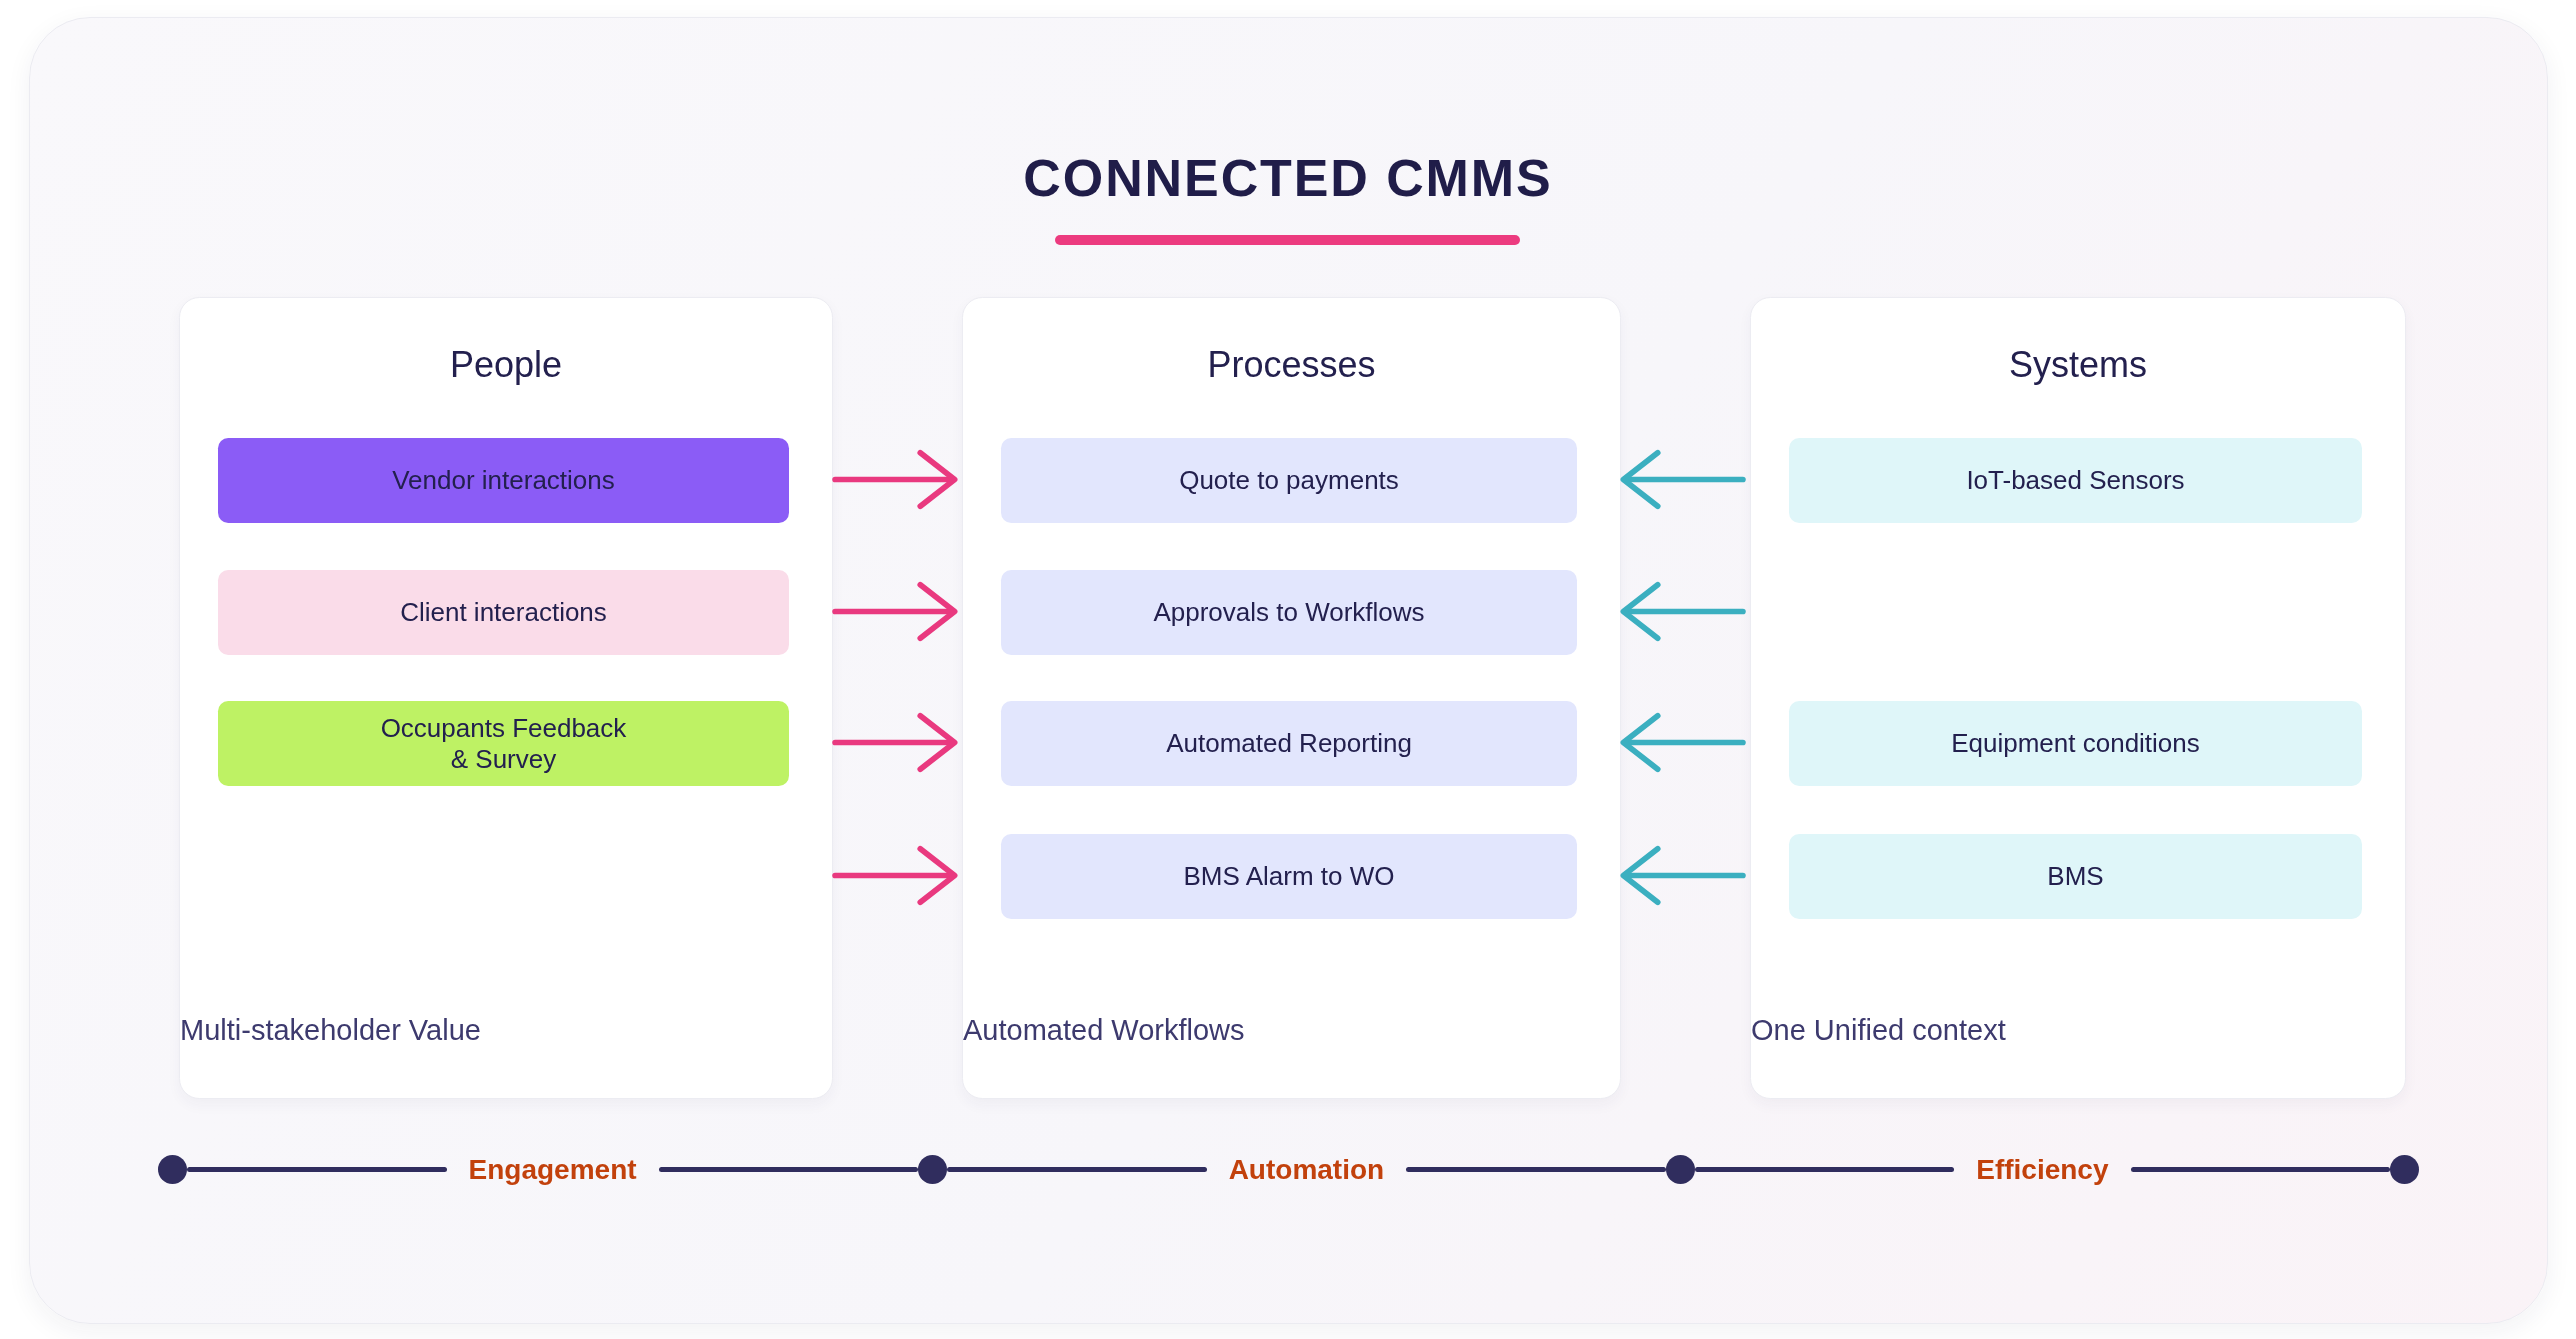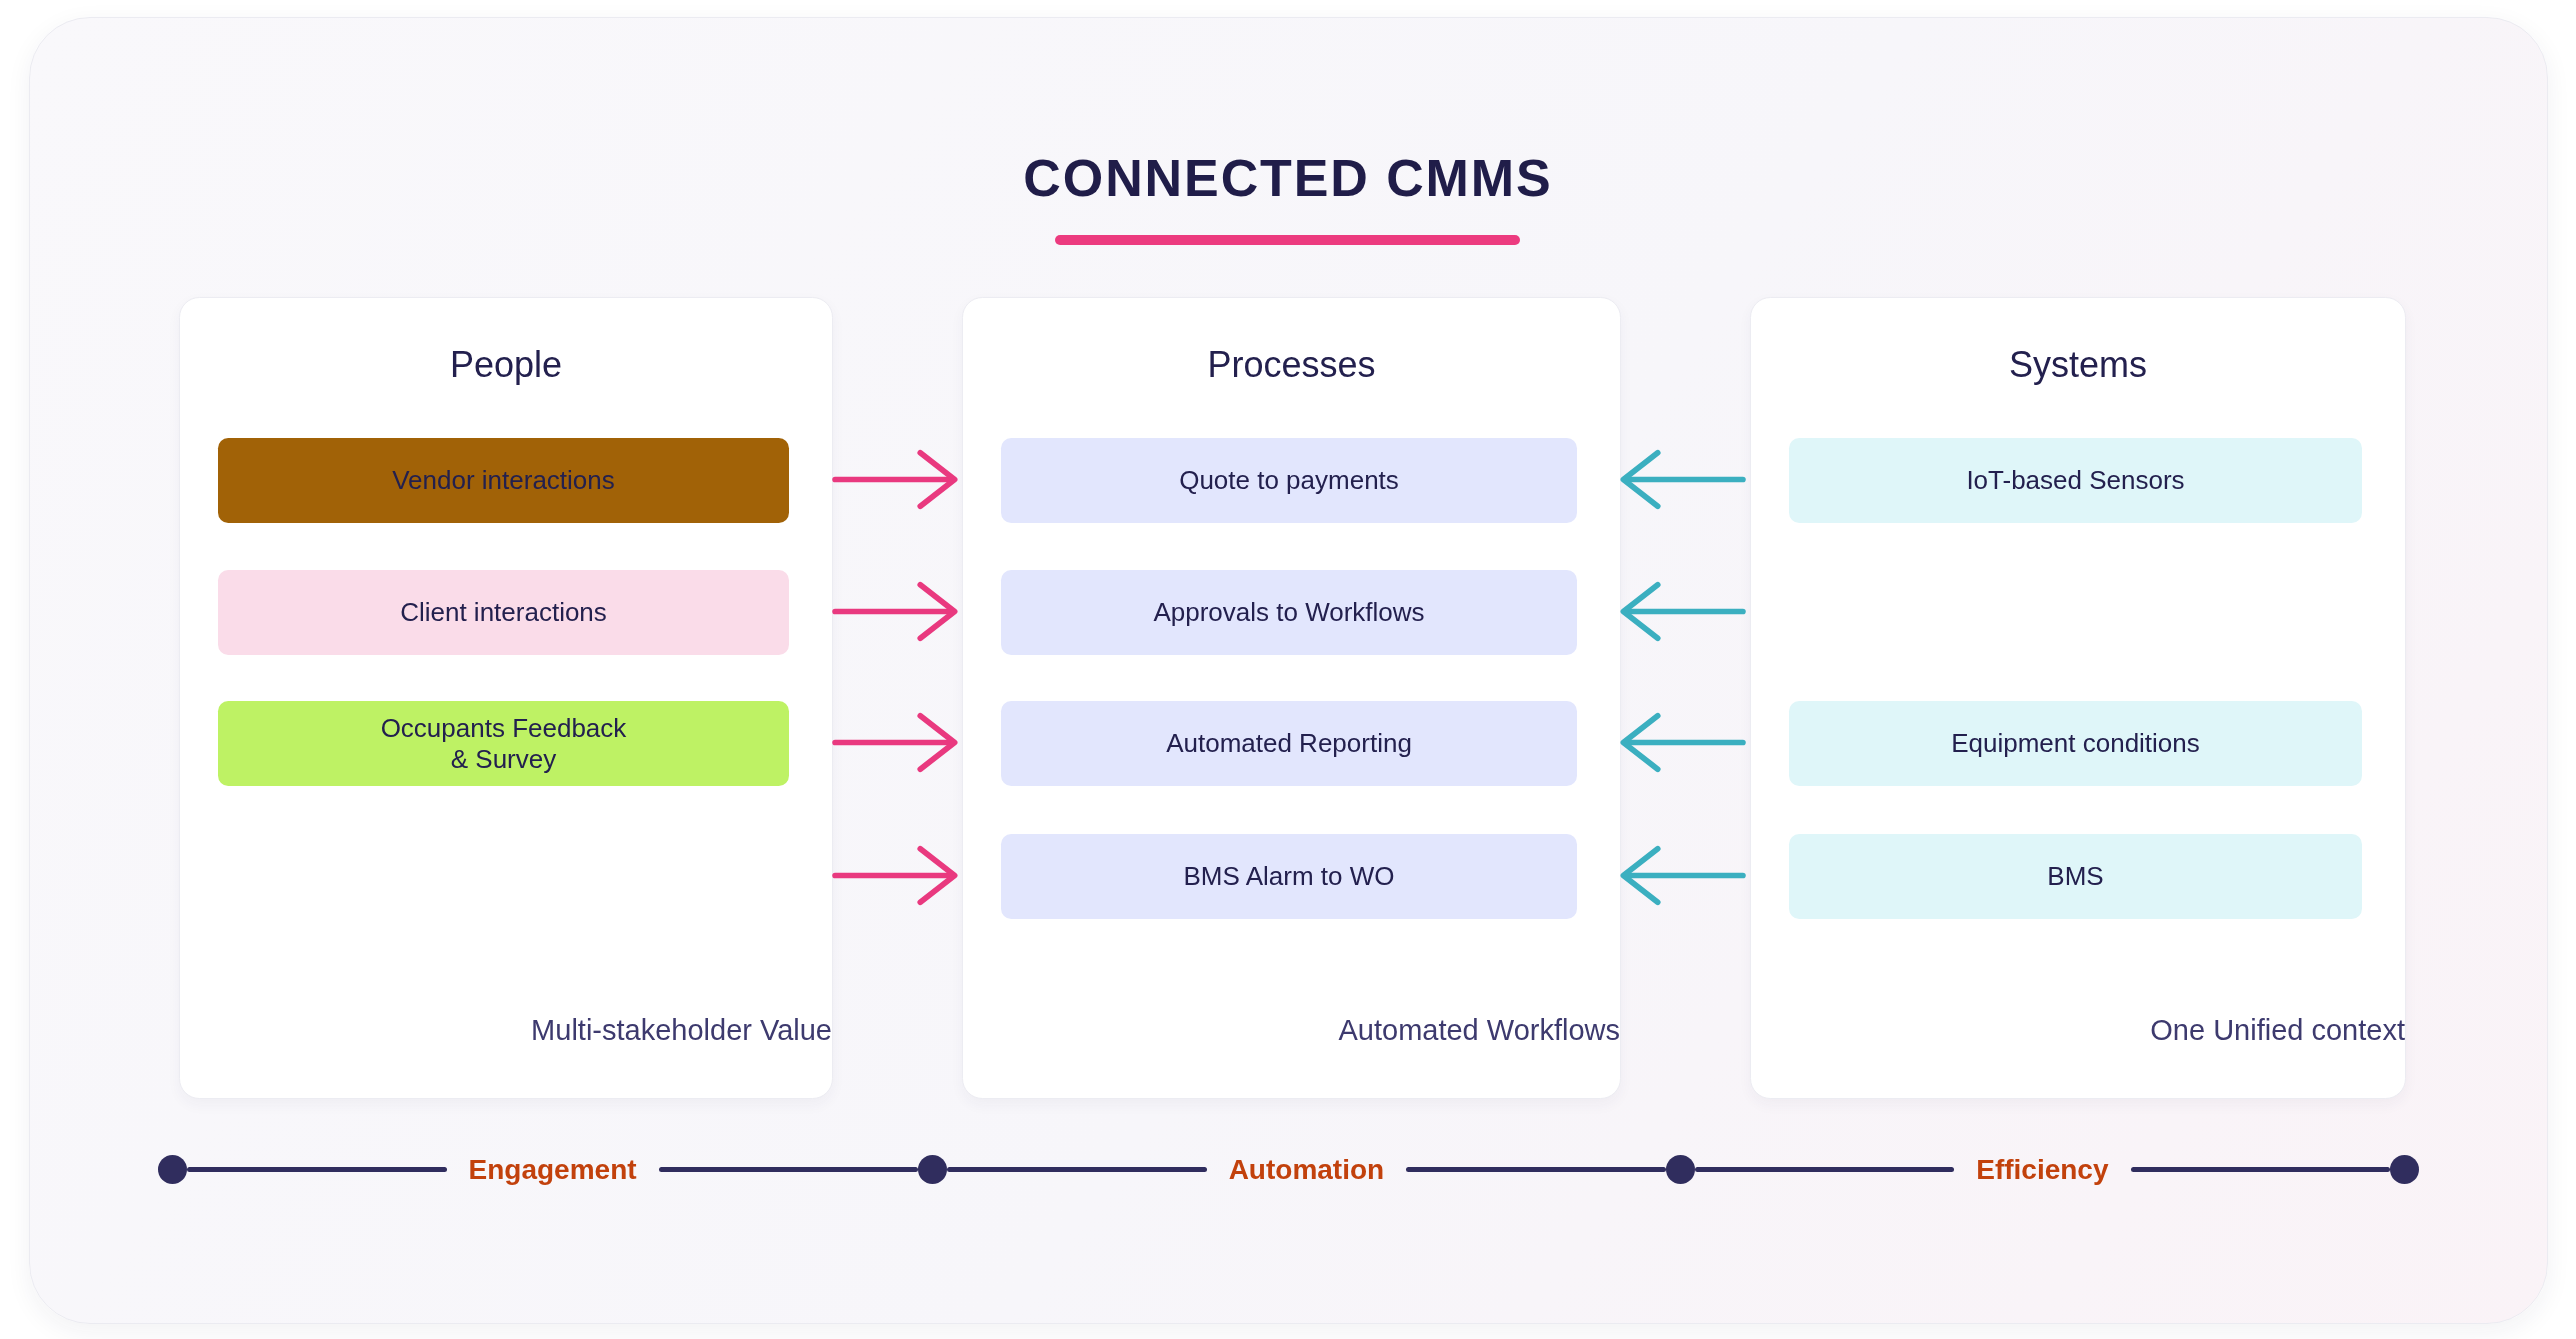--- a/index.html
+++ b/index.html
@@ -18,21 +18,21 @@
         box-shadow:0 5.1px 14px rgba(40,40,90,.045);}
   .card-people{left:179px;width:652px;}
   .card-processes{left:962px;width:657px;}
   .card-systems{left:1750px;width:654px;}
   .card-header{position:absolute;top:47px;left:0;width:100%;text-align:center;
         font-size:36px;line-height:40px;font-weight:normal;color:#23204e;}
   .item{position:absolute;left:38px;right:43px;height:85px;border-radius:10.2px;
         display:flex;flex-direction:column;align-items:center;justify-content:center;
         font-size:26px;line-height:31px;color:#23204e;text-align:center;}
   .item-0{top:140px}.item-1{top:272px}.item-2{top:403px}.item-3{top:536px}
-  .card-footer{position:absolute;bottom:51px;left:0;width:100%;text-align:right;
+  .card-footer{position:absolute;bottom:51px;left:0;width:100%;text-align:left;
         font-size:29px;color:#3d3a6e;}
   .arrow{position:absolute;width:129px;height:89px;}
   .arrow svg{display:block;width:100%;height:100%;}
   .arrow-pink{left:831px;}
   .arrow-teal{left:1618px;}
   .arrow-row-0{top:435px}.arrow-row-1{top:567px}.arrow-row-2{top:698px}.arrow-row-3{top:831px}
   .timeline{position:absolute;left:158px;right:157px;top:1148px;height:43px;
         display:flex;align-items:center;}
   .tl-dot{width:29px;height:29px;border-radius:50%;flex:0 0 auto;}
   .tl-seg{flex:1 1 0;height:5.1px;border-radius:2.6px;}
@@ -43,21 +43,21 @@
 <body>
 
 <div class="stage">
   <div class="canvas"></div>
 
   <div class="page-title">CONNECTED CMMS</div>
   <div class="title-underline" style="background: rgb(236, 59, 127);"></div>
 
   <div class="card card-people">
     <div class="card-header">People</div>
-    <div class="item item-0" style="background: #a16207;">
+    <div class="item item-0" style="background: #8b5cf6;">
       <span>Vendor interactions</span>
         <span></span>
     </div>
     <div class="item item-1" style="background: rgb(250, 220, 233);">
       <span>Client interactions</span>
         <span></span>
     </div>
     <div class="item item-2" style="background: #bef264;">
       <span>Occupants Feedback</span>
         <span>&amp; Survey</span>

